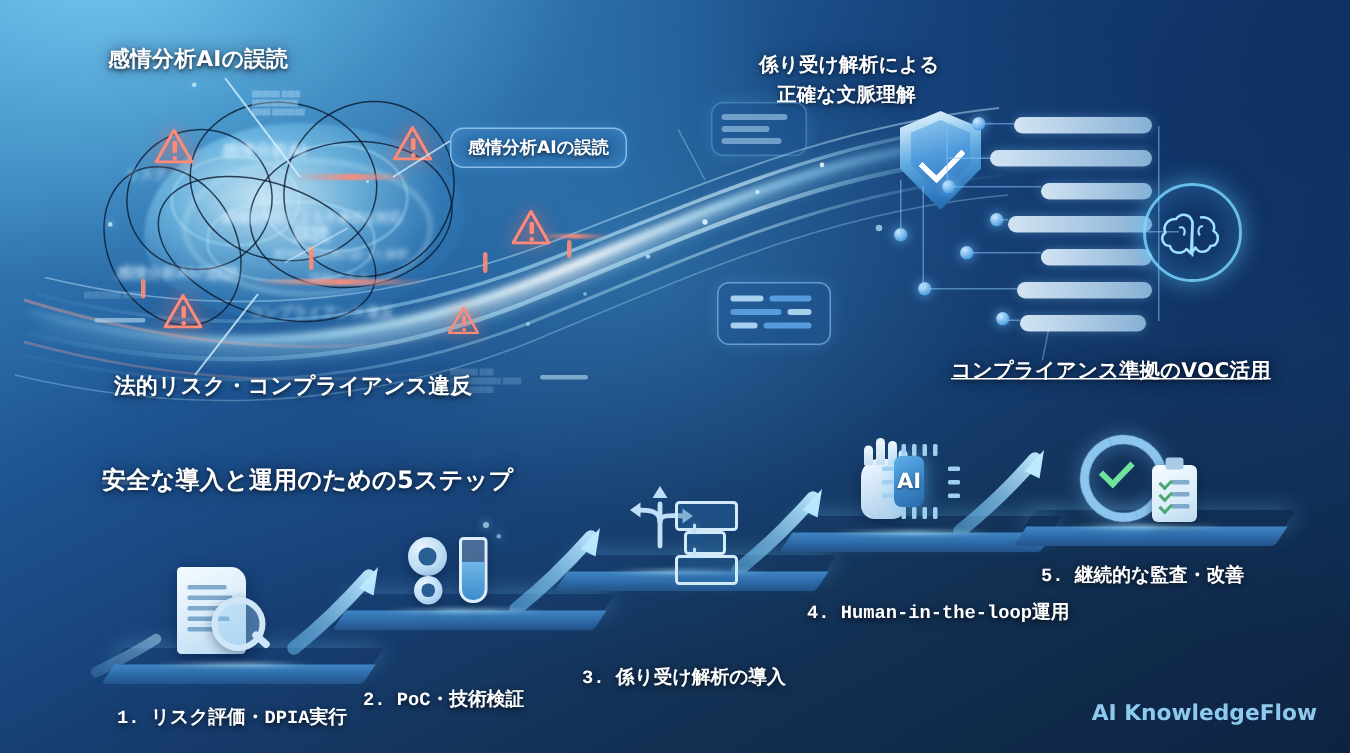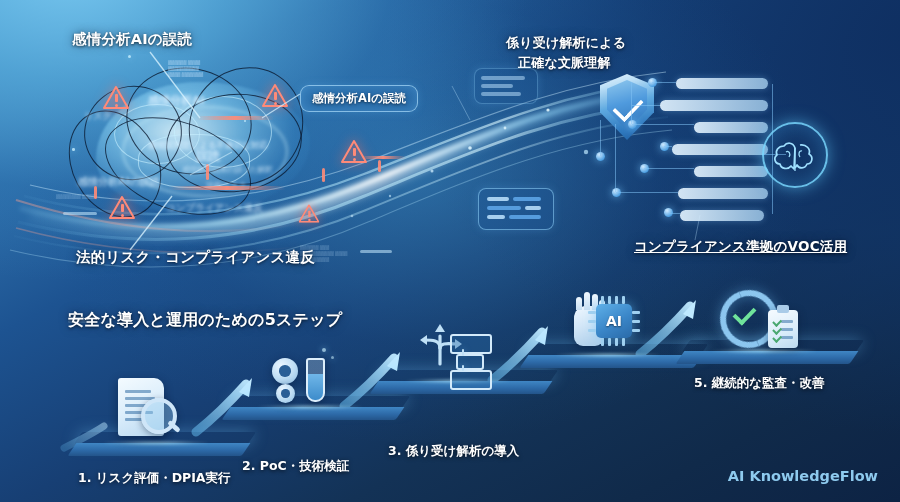--- a/index.html
+++ b/index.html
@@ -241,20 +241,21 @@
     background: radial-gradient(ellipse at center, rgba(190,240,255,0.9), rgba(140,215,255,0.0) 72%);
     filter: blur(1.5px);
   }
   .step-label {
     position: absolute;
     color: #ffffff;
     font-size: 12.5px;
     font-weight: bold;
     white-space: nowrap;
     text-shadow: 0 1px 4px rgba(0,0,0,0.75);
+    font-family: Liberation Mono, monospace;
   }
 
   
   .ic-doc {
     position: absolute;
     width: 46px; height: 58px;
     background: linear-gradient(155deg, #f4fbff 0%, #dceefb 48%, #b9d9f1 100%);
     border-radius: 3px 10px 3px 3px;
     box-shadow: 0 3px 10px rgba(0,20,50,0.45);
   }
@@ -321,21 +322,21 @@
     box-shadow: 0 2px 9px rgba(0,20,50,0.42);
   }
   .finger {
     position: absolute;
     width: 6px;
     background: linear-gradient(180deg, #f0f8ff, #c8dff3);
     border-radius: 3px 3px 0 0;
   }
   .chip {
     position: absolute;
-    width: 36px; height: 34px;
+    width: 20px; height: 34px;
     border-radius: 5px;
     background: linear-gradient(150deg, #5fb0e8 0%, #3a86c8 55%, #2a6aa8 100%);
     box-shadow: 0 0 12px rgba(110,200,255,0.55);
     color: #ffffff;
     font-size: 14px;
     font-weight: bold;
     display: flex; align-items: center; justify-content: center;
     text-shadow: 0 1px 2px rgba(0,0,0,0.5);
   }
   .pin { position: absolute; background: #9fd0f0; border-radius: 1px; }
@@ -708,20 +709,21 @@
   <div class="pin" style="left:601px; top:338px; width:2.5px; height:8px;"></div>
   <div class="pin" style="left:608px; top:338px; width:2.5px; height:8px;"></div>
   <div class="pin" style="left:615px; top:338px; width:2.5px; height:8px;"></div>
   <div class="pin" style="left:622px; top:338px; width:2.5px; height:8px;"></div>
   <div class="pin" style="left:588px; top:311px; width:8px; height:2.5px;"></div>
   <div class="pin" style="left:588px; top:320px; width:8px; height:2.5px;"></div>
   <div class="pin" style="left:588px; top:329px; width:8px; height:2.5px;"></div>
   <div class="pin" style="left:632px; top:311px; width:8px; height:2.5px;"></div>
   <div class="pin" style="left:632px; top:320px; width:8px; height:2.5px;"></div>
   <div class="pin" style="left:632px; top:329px; width:8px; height:2.5px;"></div>
+  <div class="step-label" style="left:538px; top:400px;">4. Human-in-the-loop運用</div>
 
   <div class="slab" style="left:686px; top:340px; width:174px; height:26px;">
     <div class="slab-top"></div>
       <div class="slab-face"></div>
       <div class="slab-glow"></div>
   </div>
   <div class="cyc-arc" style="left:720px; top:290px; transform:rotate(25deg);"></div>
   <div class="cyc-arc2" style="left:720px; top:290px; transform:rotate(25deg);"></div>
   <div class="cyc-check" style="left:734px; top:307px;"></div>
   <div class="clip" style="left:768px; top:310px;">

